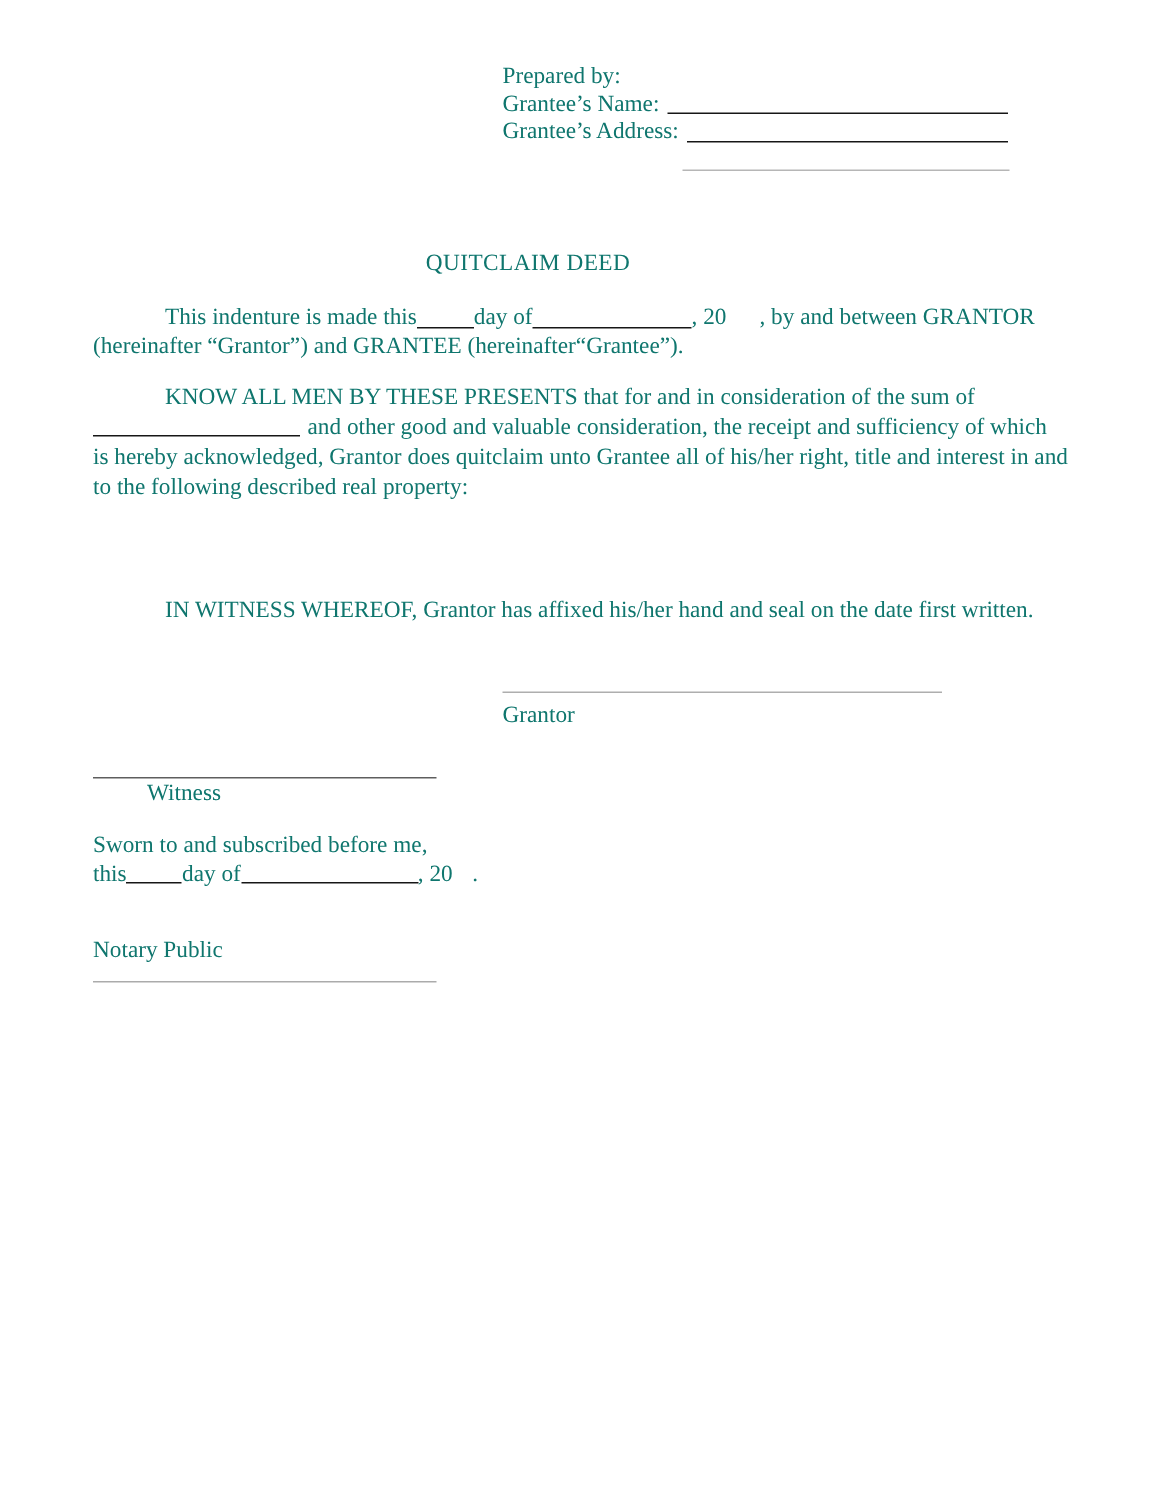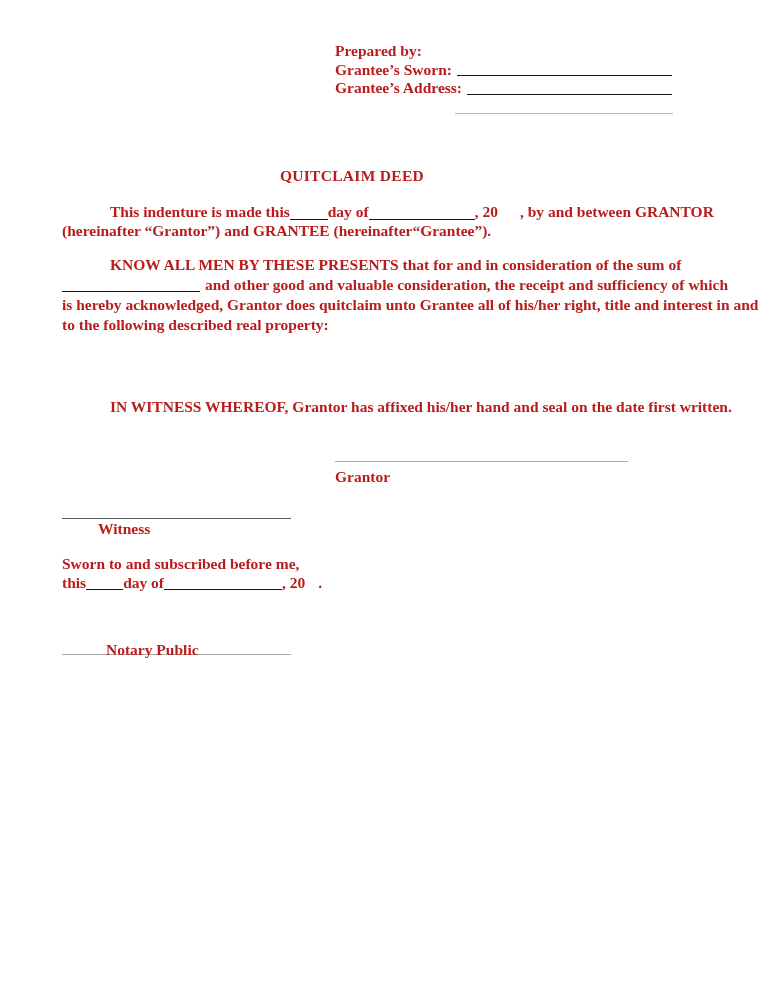--- a/index.html
+++ b/index.html
@@ -3,23 +3,22 @@
 <meta charset="utf-8">
 <style>
   html, body { margin: 0; padding: 0; background: #ffffff; }
   .page {
     position: relative;
     width: 768px;
     height: 994px;
     background: #ffffff;
     font-family: "Liberation Serif", "DejaVu Serif", serif;
     font-size: 15.5px;
-    color: #b91c1c;
+    color: #0f766e;
     overflow: hidden;
-    font-weight: bold;
   }
   .abs { position: absolute; }
   .nowrap { white-space: nowrap; }
 
   
   .prepared-block { left: 335px; top: 42px; width: 337px; line-height: 18.6px; }
   .prepared-row { display: flex; white-space: nowrap; }
   .fill-blank {
     flex: 1;
     align-self: flex-end;
@@ -53,33 +52,33 @@
   }
   .gap { display: inline-block; }
 
   
   .grantor-line { left: 335px; top: 461px; width: 293px; border-top: 1px solid #aeaeae; }
   .grantor-label { left: 335px; top: 468px; }
   .witness-line { left: 62px; top: 518px; width: 229px; border-top: 1.6px solid #5e5e5e; }
   .witness-label { left: 62px; top: 520px; margin-left: 36px; }
   .sworn-block { left: 62px; top: 555px; line-height: 18.8px; }
   .notary-line { left: 62px; top: 654px; width: 229px; border-top: 1px solid #ababab; }
-  .notary-label { left: 62px; top: 641px; margin-left: 44px; }
+  .notary-label { left: 62px; top: 625px; }
 </style>
 </head>
 <body>
 
 <div class="page">
 
   <div class="abs prepared-block">
     <div class="prepared-row">
       <span>Prepared by:</span>
     </div>
     <div class="prepared-row">
-      <span>Grantee’s Sworn:</span>
+      <span>Grantee’s Name:</span>
       <span class="fill-blank"></span>
     </div>
     <div class="prepared-row">
       <span>Grantee’s Address:</span>
       <span class="fill-blank"></span>
     </div>
   </div>
   <div class="abs address-extra-line"></div>
 
   <div class="abs jurisdiction nowrap">

